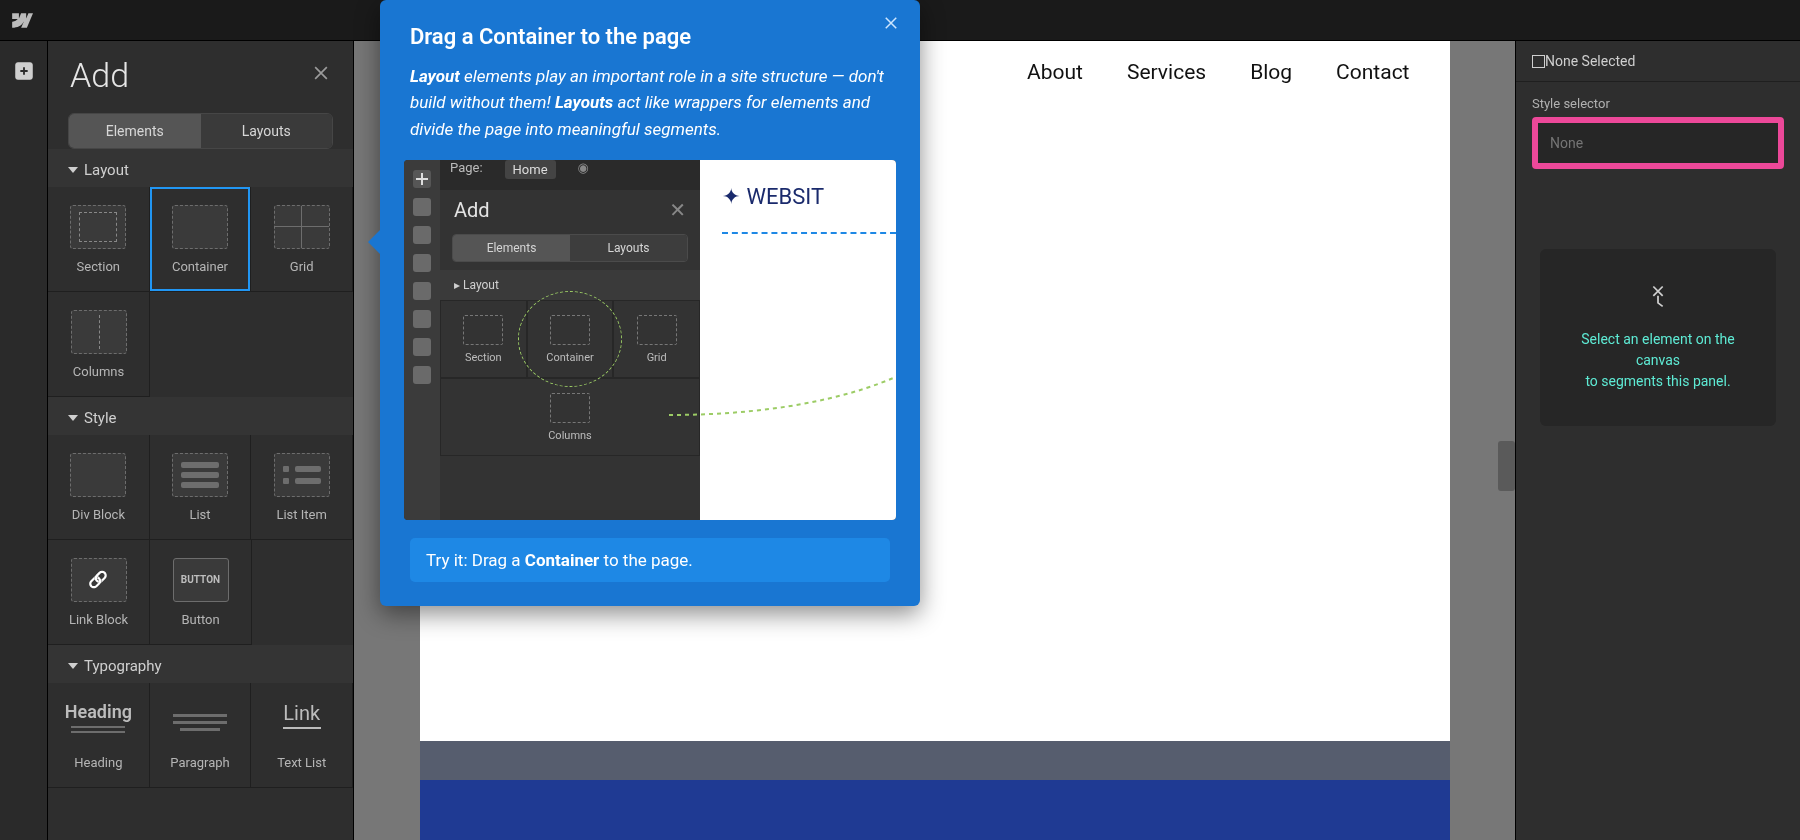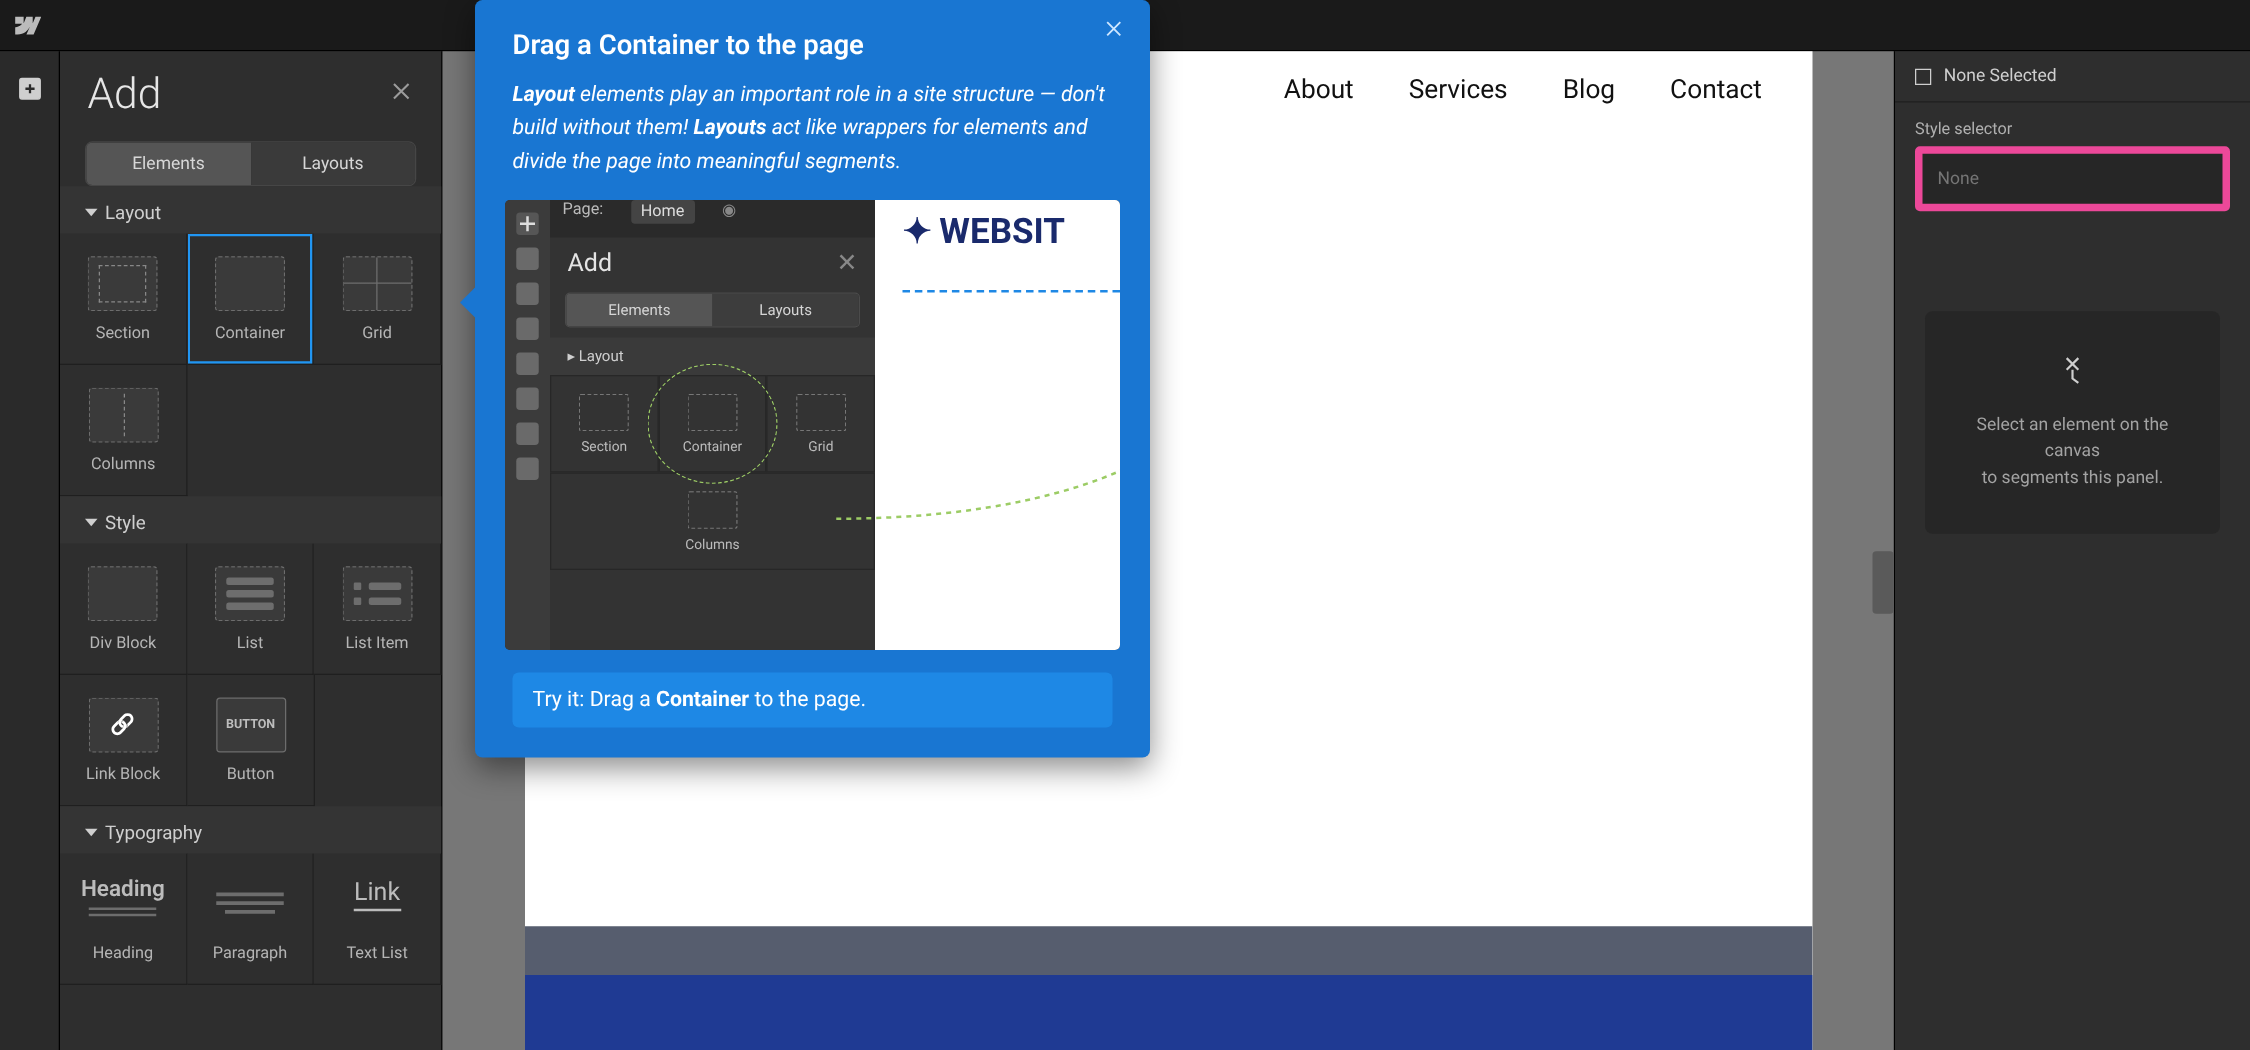--- a/index.html
+++ b/index.html
@@ -180,34 +180,34 @@
   .right-panel {
     width:285px;
     background:#2e2e2e;
     border-left:1px solid #000;
     display:flex;flex-direction:column;
   }
   .rp-sel {
     padding:12px 16px;
     font-size:14px;color:#cfcfcf;
     border-bottom:1px solid #1f1f1f;
-    display:flex;align-items:center;gap:10px;
+    display:flex;align-items:center;
   }
   .rp-sel .box{width:13px;height:13px;border:1.5px solid #cfcfcf;}
   .rp-label{ font-size:13px;color:#b0b0b0;padding:14px 16px 6px 16px;}
   .rp-input {
     margin:0 16px; height:52px;
     background:#262626;border:6px solid #ec4899;border-radius:4px;
     color:#888;font-size:14px;padding:0 12px;width:calc(100% - 32px);
   }
   .rp-empty {
     margin:80px 24px;
     background:#262626;border-radius:6px;
     padding:34px 20px;
-    text-align:center;font-size:14px;color:#a3a3a3;line-height:1.5;
+    text-align:center;font-size:14px;color:#5eead4;line-height:1.5;
   }
   .rp-empty svg{width:28px;height:28px;stroke:#cfcfcf;fill:none;margin-bottom:12px;}
 
   
   .callout {
     position:absolute;
     left:380px; top:0;
     width:540px;
     background:var(--accent-dk);
     color:#fff;
@@ -253,21 +253,21 @@
   .shot .s-seg{display:flex;margin:4px 12px;border:1px solid #4b4b4b;border-radius:4px;overflow:hidden;font-size:12px;}
   .shot .s-seg span{flex:1;text-align:center;padding:6px 0;color:#d5d5d5;background:#3d3d3d;}
   .shot .s-seg span.act{background:#555;}
   .shot .s-grp{font-size:12px;color:#cfcfcf;padding:8px 14px;background:#3a3a3a;margin-top:4px;}
   .shot .s-row{display:flex;}
   .shot .s-tile{flex:1;height:78px;border:1px solid #272727;background:#333;display:flex;flex-direction:column;align-items:center;justify-content:center;gap:6px;font-size:11px;color:#bcbcbc;}
   .shot .s-tile .s-mini{width:40px;height:30px;border:1px dashed #777;border-radius:2px;}
   .shot .s-tile.hl{position:relative;}
   .shot .s-tile.hl::after{content:"";position:absolute;inset:-10px;border:1px dashed #9ccc65;border-radius:50%;}
   .shot .s-canvas{flex:1;background:#fff;position:relative;}
-  .shot .s-canvas .s-name{font-size:28px;font-weight:700;color:#1a2a6c;display:flex;align-items:center;gap:6px;padding:8px 0 0 22px;}
+  .shot .s-canvas .s-name{font-size:22px;font-weight:400;color:#1a2a6c;display:flex;align-items:center;gap:6px;padding:24px 0 0 22px;}
   .shot .s-canvas .s-name::before{content:"✦";color:#1a2a6c;}
   .shot .s-canvas .s-ins{position:absolute;left:22px;top:72px;right:0;height:0;border-top:2px dashed #1e88e5;}
   .shot .s-arrow{position:absolute;left:255px;top:175px;width:310px;height:90px;pointer-events:none;}
   .shot .s-arrow svg{width:100%;height:100%;}
   .callout .try {
     background:var(--accent);
     border-radius:5px;
     padding:12px 16px;
     font-size:17px;
   }

